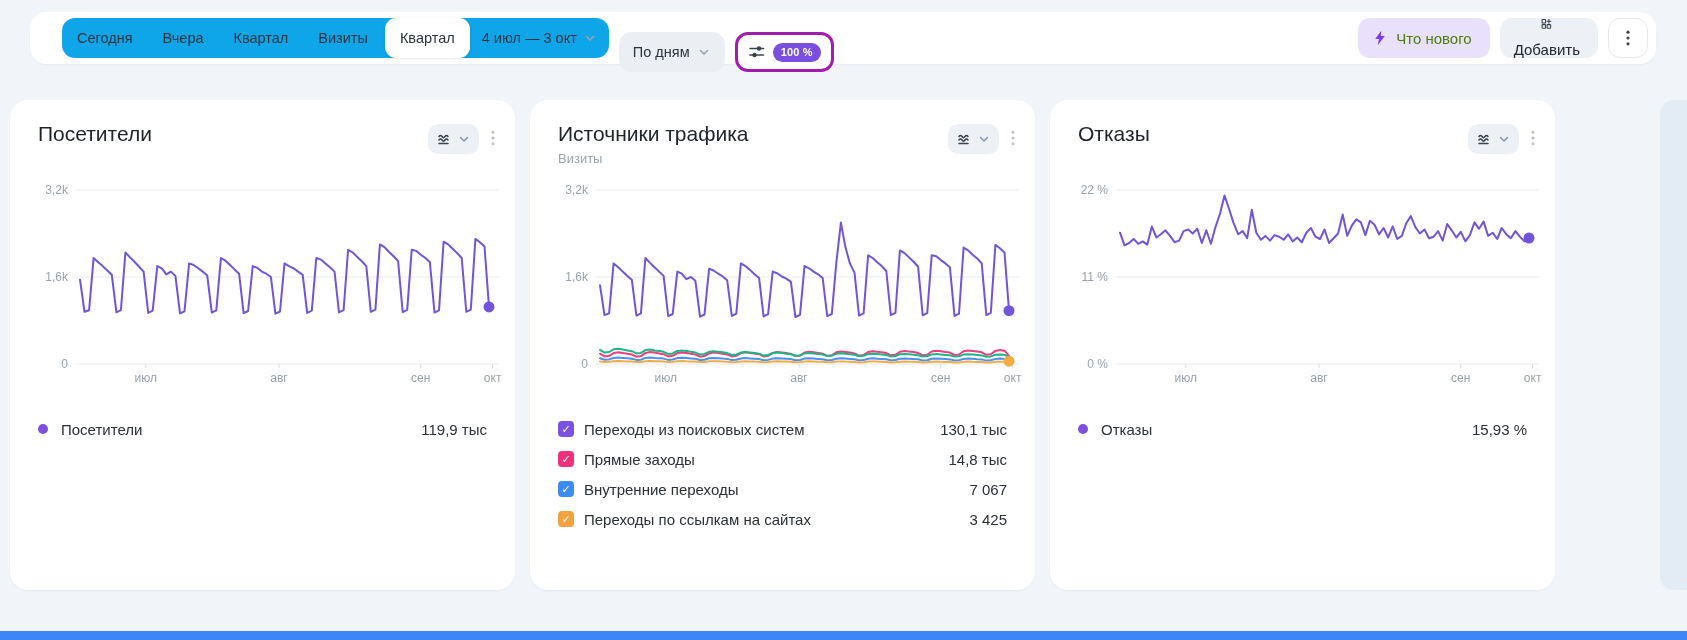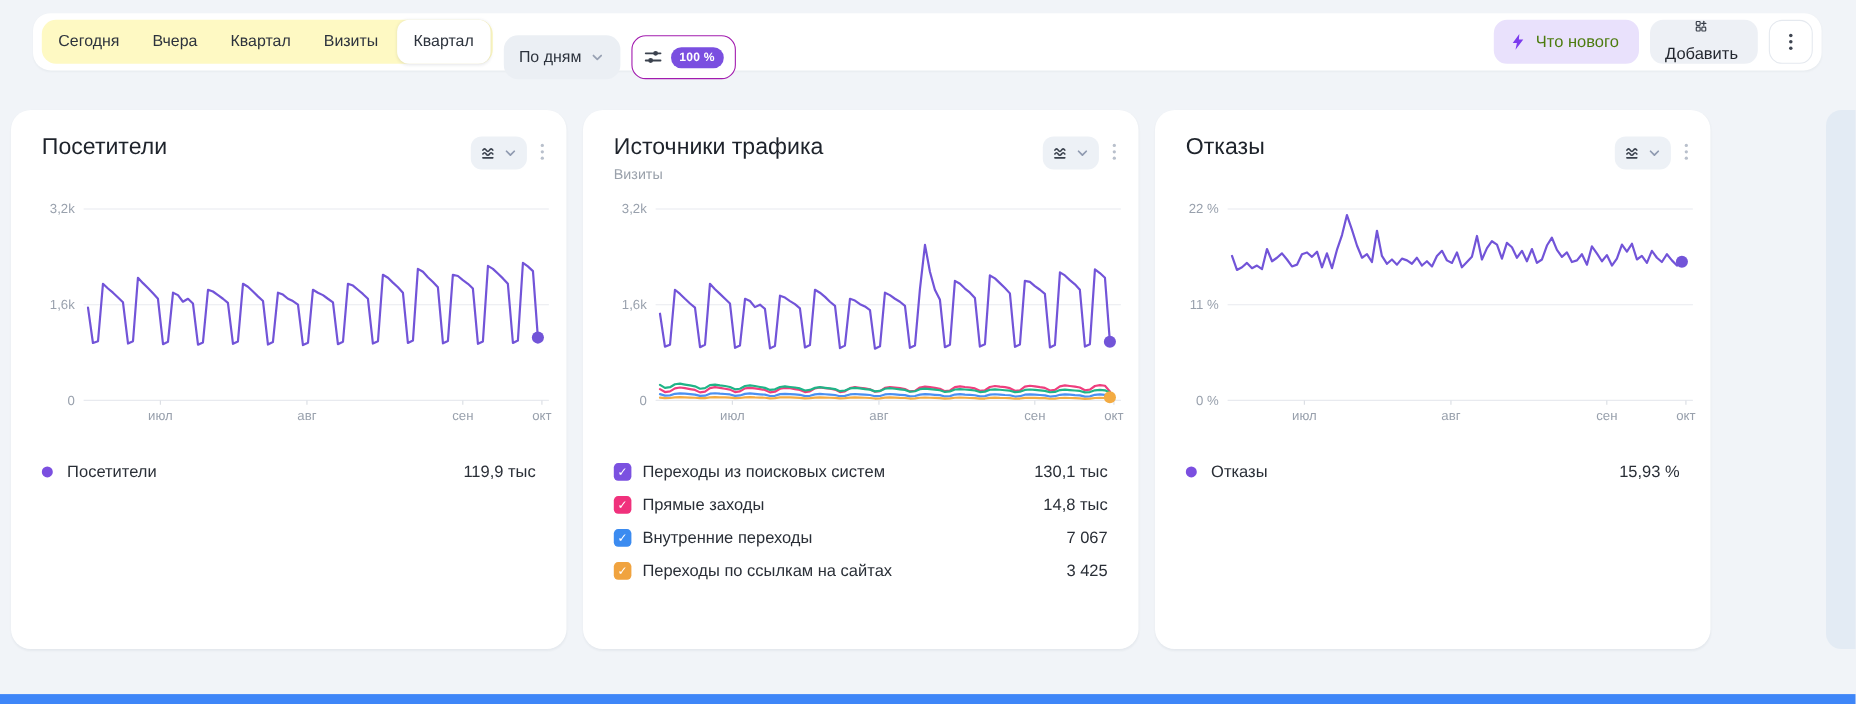--- a/index.html
+++ b/index.html
@@ -4,30 +4,30 @@
 <style>
   * { margin:0; padding:0; box-sizing:border-box; }
   html,body { width:1687px; height:640px; overflow:hidden; }
   body { font-family:"Liberation Sans","DejaVu Sans",sans-serif; background:#f1f4f8; color:#23272f; position:relative; }
 
   
   .toolbar { position:absolute; left:30px; top:12px; width:1626px; height:52px;
     background:#fff; border-radius:16px; display:flex; align-items:center;
     justify-content:space-between; padding:0 8px; box-shadow:0 1px 2px rgba(30,40,60,.04); }
   .tb-left, .tb-right { display:flex; align-items:center; gap:10px; }
-  .period-group { display:flex; align-items:center; background:#fef9c3; border-radius:13px; height:40px; }
+  .period-group { display:flex; align-items:center; background:#0ea5e9; border-radius:13px; height:40px;margin-left:24px; }
   .tab { border:none; background:none; font:14.5px "Liberation Sans",sans-serif; color:#2d333d;
     padding:0 15px; height:40px; border-radius:13px; cursor:pointer; }
   .tab.selected { background:#fff; height:40px; margin:0 2px; border-radius:11px; padding:0 15px;
     box-shadow:0 1px 3px rgba(40,50,70,.12); }
   .daterange { border:none; background:none; font:14.5px "Liberation Sans",sans-serif; color:#2d333d;
     padding:0 12px 0 10px; height:40px; display:flex; align-items:center; gap:6px; cursor:pointer; }
   .pill { border:none; background:#ebeff4; border-radius:13px; height:40px; padding:0 14px;
     display:flex; align-items:center; gap:7px; font:14.5px "Liberation Sans",sans-serif; color:#2d333d; cursor:pointer;margin-top:28px; }
-  .pill.white { background:#fff; border:1px solid #a21caf; padding:0 10px; }
+  .pill.white { background:#fff; border:3px solid #a21caf; padding:0 10px; }
   .badge { background:#7a4fe0; color:#fff; font-size:11px; font-weight:bold; border-radius:11px;
     padding:4px 8px; line-height:1; letter-spacing:.2px; }
   .whats-new { border:none; background:#e9e1fc; color:#4d7c0f; border-radius:12px; height:40px;
     padding:0 18px 0 14px; display:flex; align-items:center; gap:9px;
     font:15px "Liberation Sans",sans-serif; cursor:pointer; }
   .add-btn { border:none; background:#edf0f5; color:#23272f; border-radius:12px; height:40px;
     padding:0 18px 0 14px; display:flex; align-items:center; gap:11px;
     font:15px "Liberation Sans",sans-serif; cursor:pointer;flex-direction:column; }
   .more-btn { background:#fff; border:1px solid #e5e9ef; border-radius:12px; width:40px; height:40px;
     display:flex; align-items:center; justify-content:center; cursor:pointer; }
@@ -61,20 +61,26 @@
 <body>
 
 <header class="toolbar">
   <div class="tb-left">
     <div class="period-group">
       <button class="tab">Сегодня</button>
       <button class="tab">Вчера</button>
       <button class="tab">Квартал</button>
       <button class="tab">Визиты</button>
       <button class="tab selected">Квартал</button>
+      <button class="daterange">
+        <span>4 июл — 3 окт</span>
+        <svg width="14" height="14" viewBox="0 0 14 14">
+            <path d="M3.5 5.5 L7 9 L10.5 5.5" stroke="#98a1b3" stroke-width="1.6" fill="none" stroke-linecap="round" stroke-linejoin="round"></path>
+          </svg>
+      </button>
     </div>
     <button class="pill">
       <span>По дням</span>
       <svg width="14" height="14" viewBox="0 0 14 14">
           <path d="M3.5 5.5 L7 9 L10.5 5.5" stroke="#98a1b3" stroke-width="1.6" fill="none" stroke-linecap="round" stroke-linejoin="round"></path>
         </svg>
     </button>
     <button class="pill white">
       <svg width="18" height="16" viewBox="0 0 18 16">
         <line x1="2" y1="4.5" x2="15.5" y2="4.5" stroke="#3b424e" stroke-width="1.6" stroke-linecap="round"></line>

